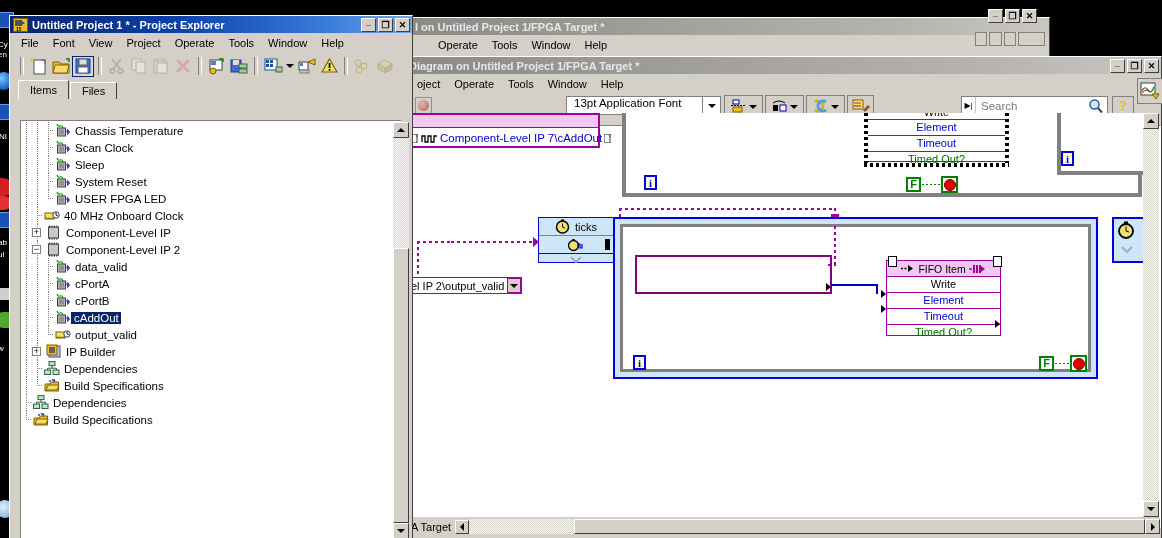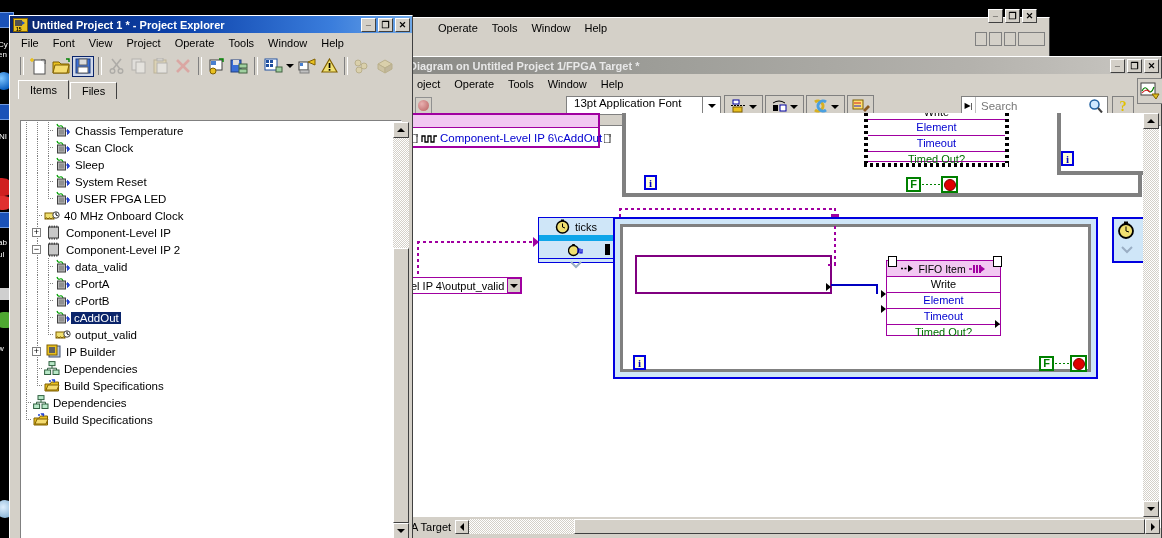--- a/index.html
+++ b/index.html
@@ -167,21 +167,21 @@
   }
   .stopdot{width:10px;height:10px;border-radius:50%;background:#e00000;border:1px solid #800000;}
   .dashwire{position:absolute;}
   .combo{
     position:absolute;border:1px solid #a000a0;background:#fff;height:17px;
     display:flex;align-items:center;box-sizing:border-box;font-size:11px;color:#000;
   }
   .combo-btn{width:14px;height:15px;background:#d4d0c8;border:1px solid #a000a0;
     display:flex;align-items:center;justify-content:center;box-sizing:border-box;margin-left:2px;}
   .ticks-node{position:absolute;border:1px solid #0000e0;background:#cfe6f8;box-sizing:border-box;}
-  .ticks-top{height:17px;display:flex;align-items:center;justify-content:center;gap:5px;border-bottom:6px solid #0ea5e9;}
+  .ticks-top{height:17px;display:flex;align-items:center;justify-content:center;gap:5px;border-bottom:1px solid #0ea5e9;}
   .ticks-bot{height:17px;display:flex;align-items:center;justify-content:center;position:relative;border-bottom:1px solid #0000e0;}
   .ticks-chev{height:11px;display:flex;align-items:center;justify-content:center;}
 
   .fontbox{
     height:19px;background:#fff;border:1px solid #808080;
     display:flex;align-items:flex-start;box-sizing:border-box;font-size:11.5px;
   }
   .searchbox{
     height:19px;background:#fff;border:1px solid #808080;
     display:flex;align-items:center;box-sizing:border-box;font-size:11.5px;color:#555;
@@ -204,20 +204,23 @@
   <div class="abs" style="left:-4px;top:212px;width:16px;height:14px;background:#1a52b8;border:1px solid #6f9ae0;"></div>
   <div class="abs" style="left:-2px;top:238px;color:#fff;font-size:8px;">ab</div>
   <div class="abs" style="left:-2px;top:250px;color:#fff;font-size:8px;">ul</div>
   <div class="abs" style="left:-3px;top:288px;width:16px;height:12px;background:#cfcfcf;"></div>
   <div class="abs" style="left:-4px;top:312px;width:18px;height:16px;background:#4fa832;border-radius:40%;"></div>
   <div class="abs" style="left:-2px;top:344px;color:#fff;font-size:8px;">w</div>
   <div class="abs" style="left:-4px;top:500px;width:18px;height:18px;border-radius:50%;background:radial-gradient(circle at 40% 40%,#dff0ff,#8fb8d8 70%);"></div>
 </div>
 
 <div class="win win-outer" style="left:411px;top:6px;width:639px;height:50px;">
+  <div class="titlebar inactive">
+    <span class="title-text">l on Untitled Project 1/FPGA Target *</span>
+  </div>
   <div class="menubar" style="padding-left:19px;">
     <span>Operate</span>
     <span>Tools</span>
     <span>Window</span>
     <span>Help</span>
   </div>
 </div>
 
 <div class="abs" style="left:988px;top:9px;display:flex;gap:2px;">
   <div class="tb-btn" style="line-height:7px;">_</div>
@@ -384,21 +387,21 @@
   <div class="clip-node" style="left:230px;top:144px;width:193px;height:35px;">
     <div class="clip-hdr"></div>
     <div class="clip-body">
       <svg width="8" height="9" viewBox="0 0 8 9" style="flex:0 0 auto;">
         <path d="M0 0 h6 v9 h-6 z" fill="#fff" stroke="#000" stroke-width="0.8"></path>
         <path d="M3 0 h3 v3" fill="#c0c0c0" stroke="#000" stroke-width="0.6"></path>
       </svg>
       <svg width="17" height="11" viewBox="0 0 17 11" style="flex:0 0 auto;margin:0 2px;">
         <path d="M1 9 v-6 h3 v6 h3 v-6 h3 v6 h3 v-6 h3" stroke="#000" fill="none" stroke-width="1.3"></path>
       </svg>
-      <span>Component-Level IP 6\cAddOut</span>
+      <span>Component-Level IP 7\cAddOut</span>
       <svg width="8" height="9" viewBox="0 0 8 9" style="flex:0 0 auto;margin-left:2px;">
         <path d="M0 0 h6 v9 h-6 z" fill="#fff" stroke="#000" stroke-width="0.8"></path>
         <path d="M3 0 h3 v3" fill="#c0c0c0" stroke="#000" stroke-width="0.6"></path>
       </svg>
     </div>
   </div>
 
   <div class="abs" style="left:228px;top:142px;width:197px;height:39px;border:2px solid #800080;box-sizing:border-box;"></div>
   <div class="abs" style="left:419px;top:170px;width:0;height:0;border-top:4px solid transparent;border-bottom:4px solid transparent;border-left:5px solid #000;"></div>
 
@@ -457,21 +460,21 @@
     </svg>
   </div>
   <div class="abs" style="left:712px;top:130px;">
     <svg width="16" height="9" viewBox="0 0 16 9">
         <path d="M3 2 L8 7 L13 2" stroke="#9aaec4" stroke-width="2" fill="none"></path>
       </svg>
   </div>
 </div>
 
 <div class="combo" style="left:407px;top:277px;width:115px;">
-  <span style="padding-left:3px;flex:1;white-space:nowrap;overflow:hidden;">el IP 4\output_valid</span>
+  <span style="padding-left:3px;flex:1;white-space:nowrap;overflow:hidden;">el IP 2\output_valid</span>
   <span class="combo-btn">
       <span class="arr arr-dn"></span>
     </span>
 </div>
 
 <div class="abs" style="left:407px;top:517px;width:753px;height:19px;background:#d4d0c8;display:flex;align-items:center;">
   <div style="font-size:11px;padding:0 4px;white-space:nowrap;">A Target</div>
   <div class="sb-btn" style="width:14px;height:14px;">
     <span class="arr arr-lf"></span>
   </div>

